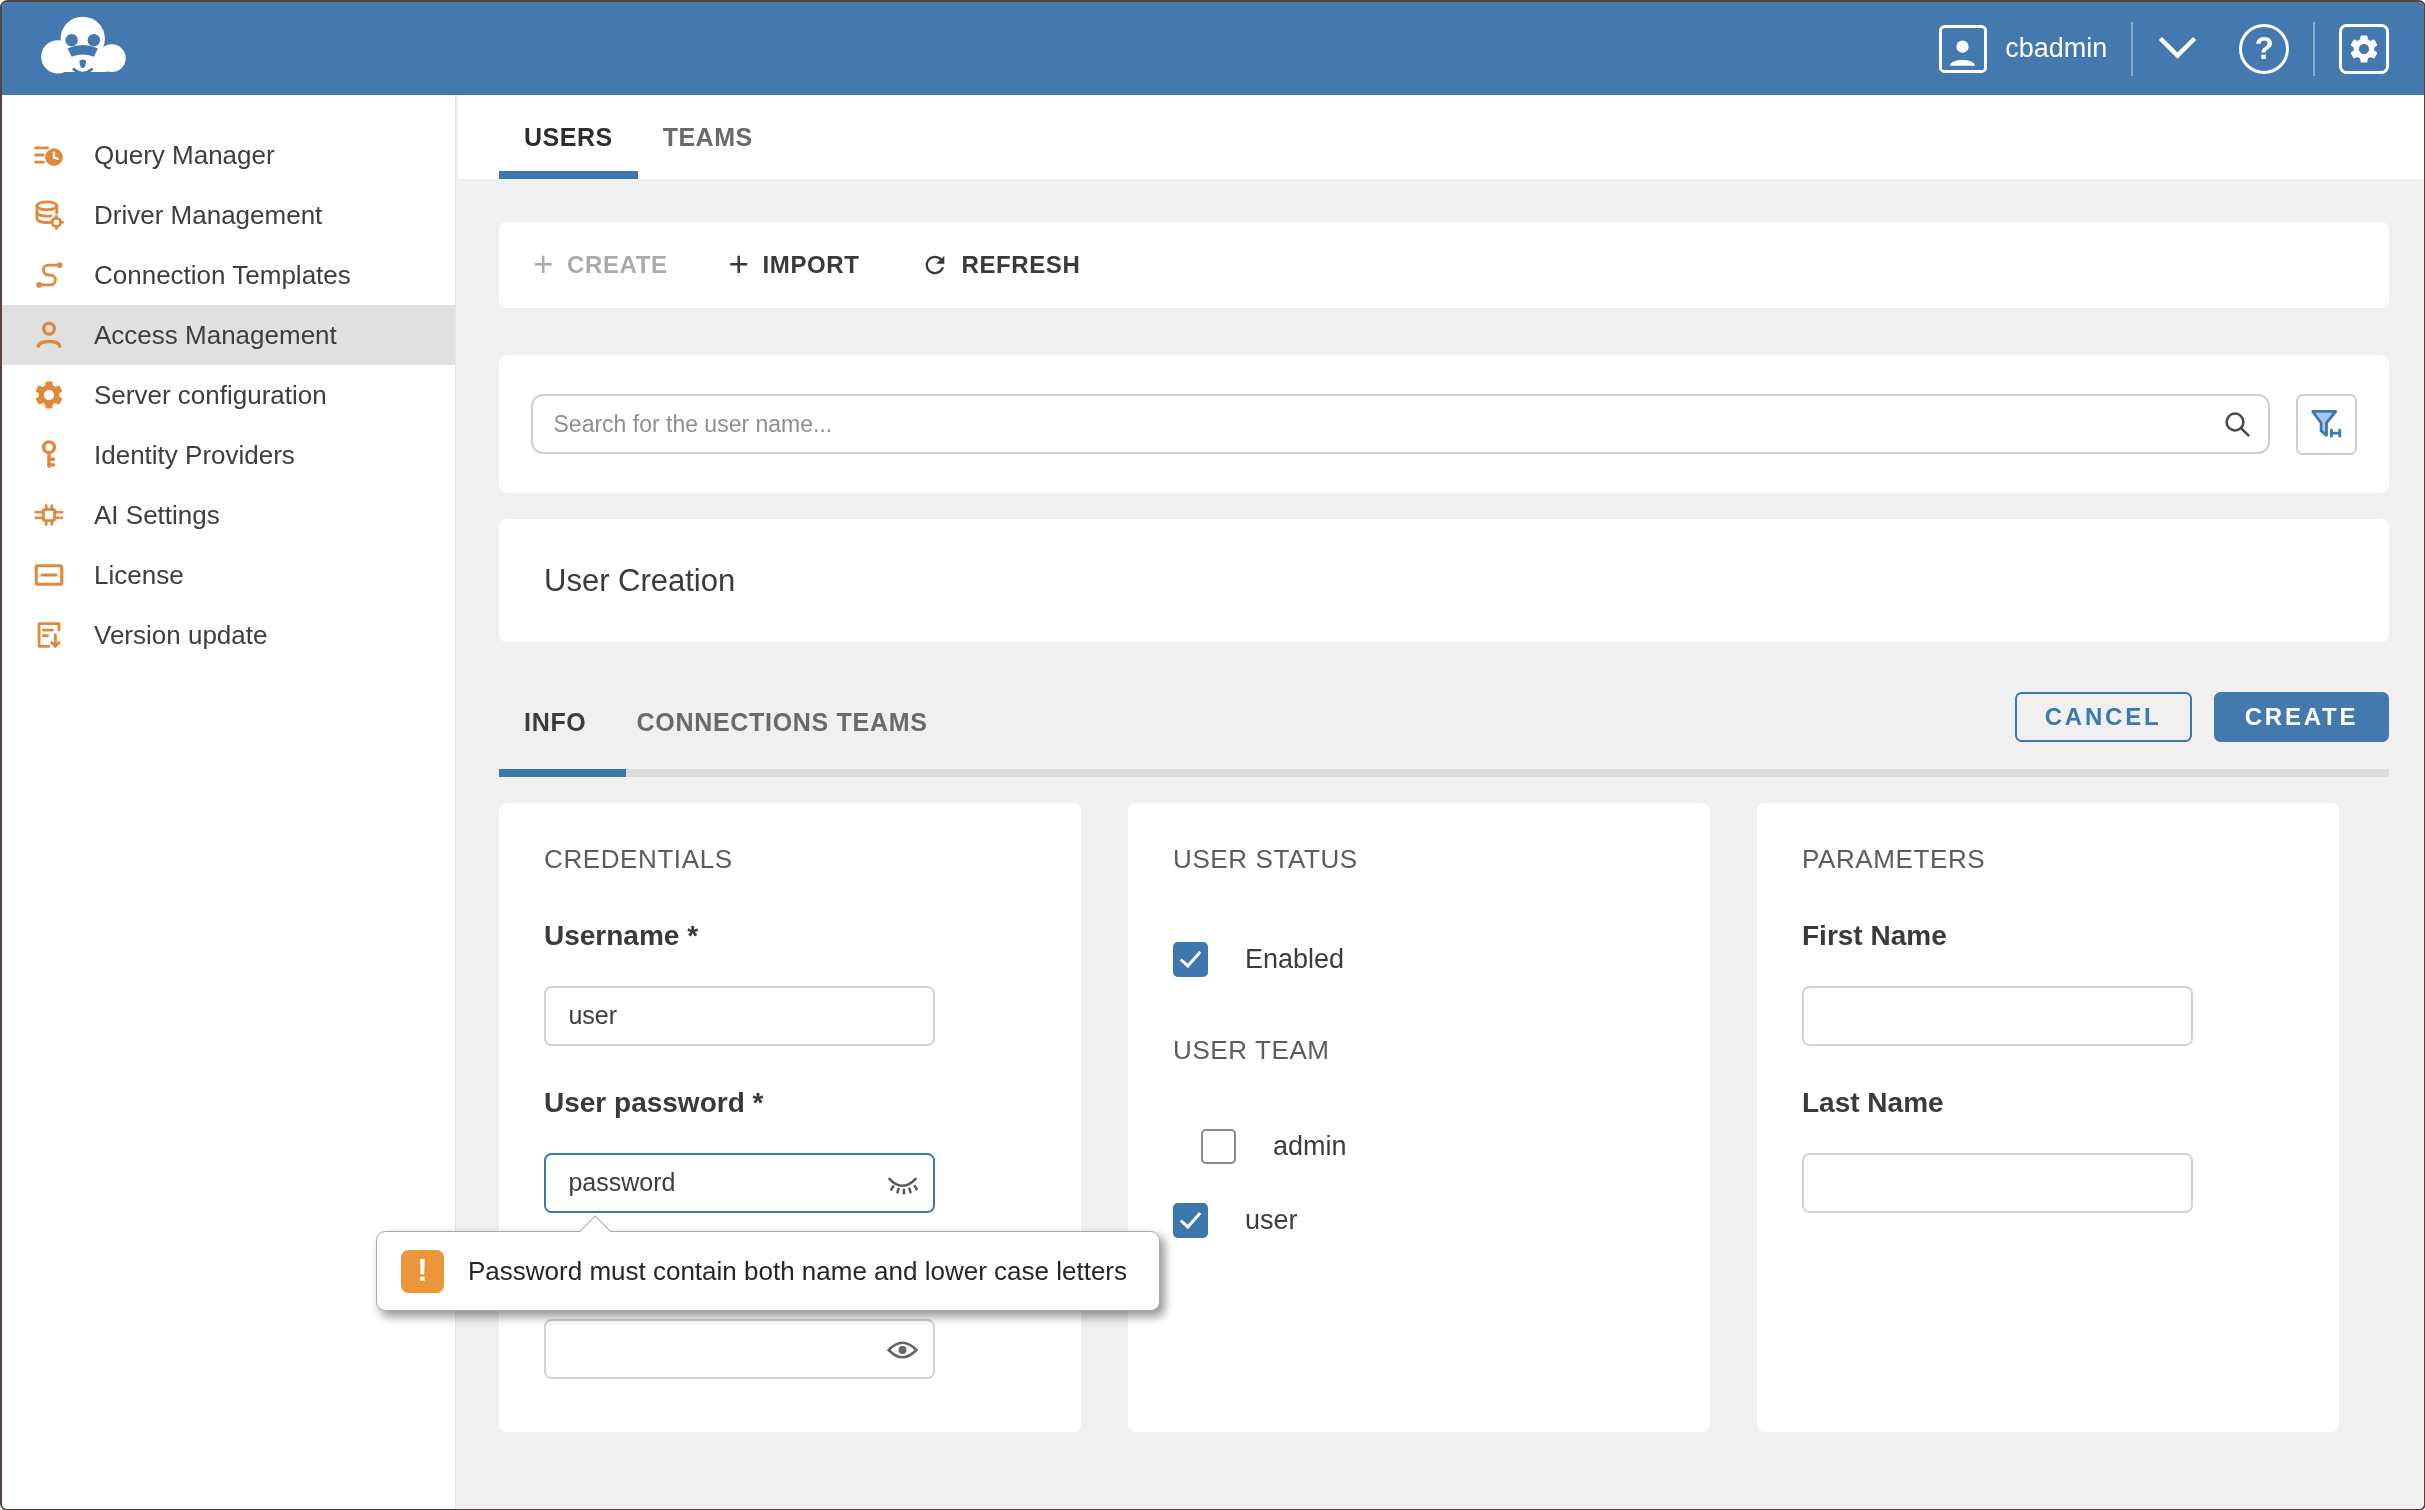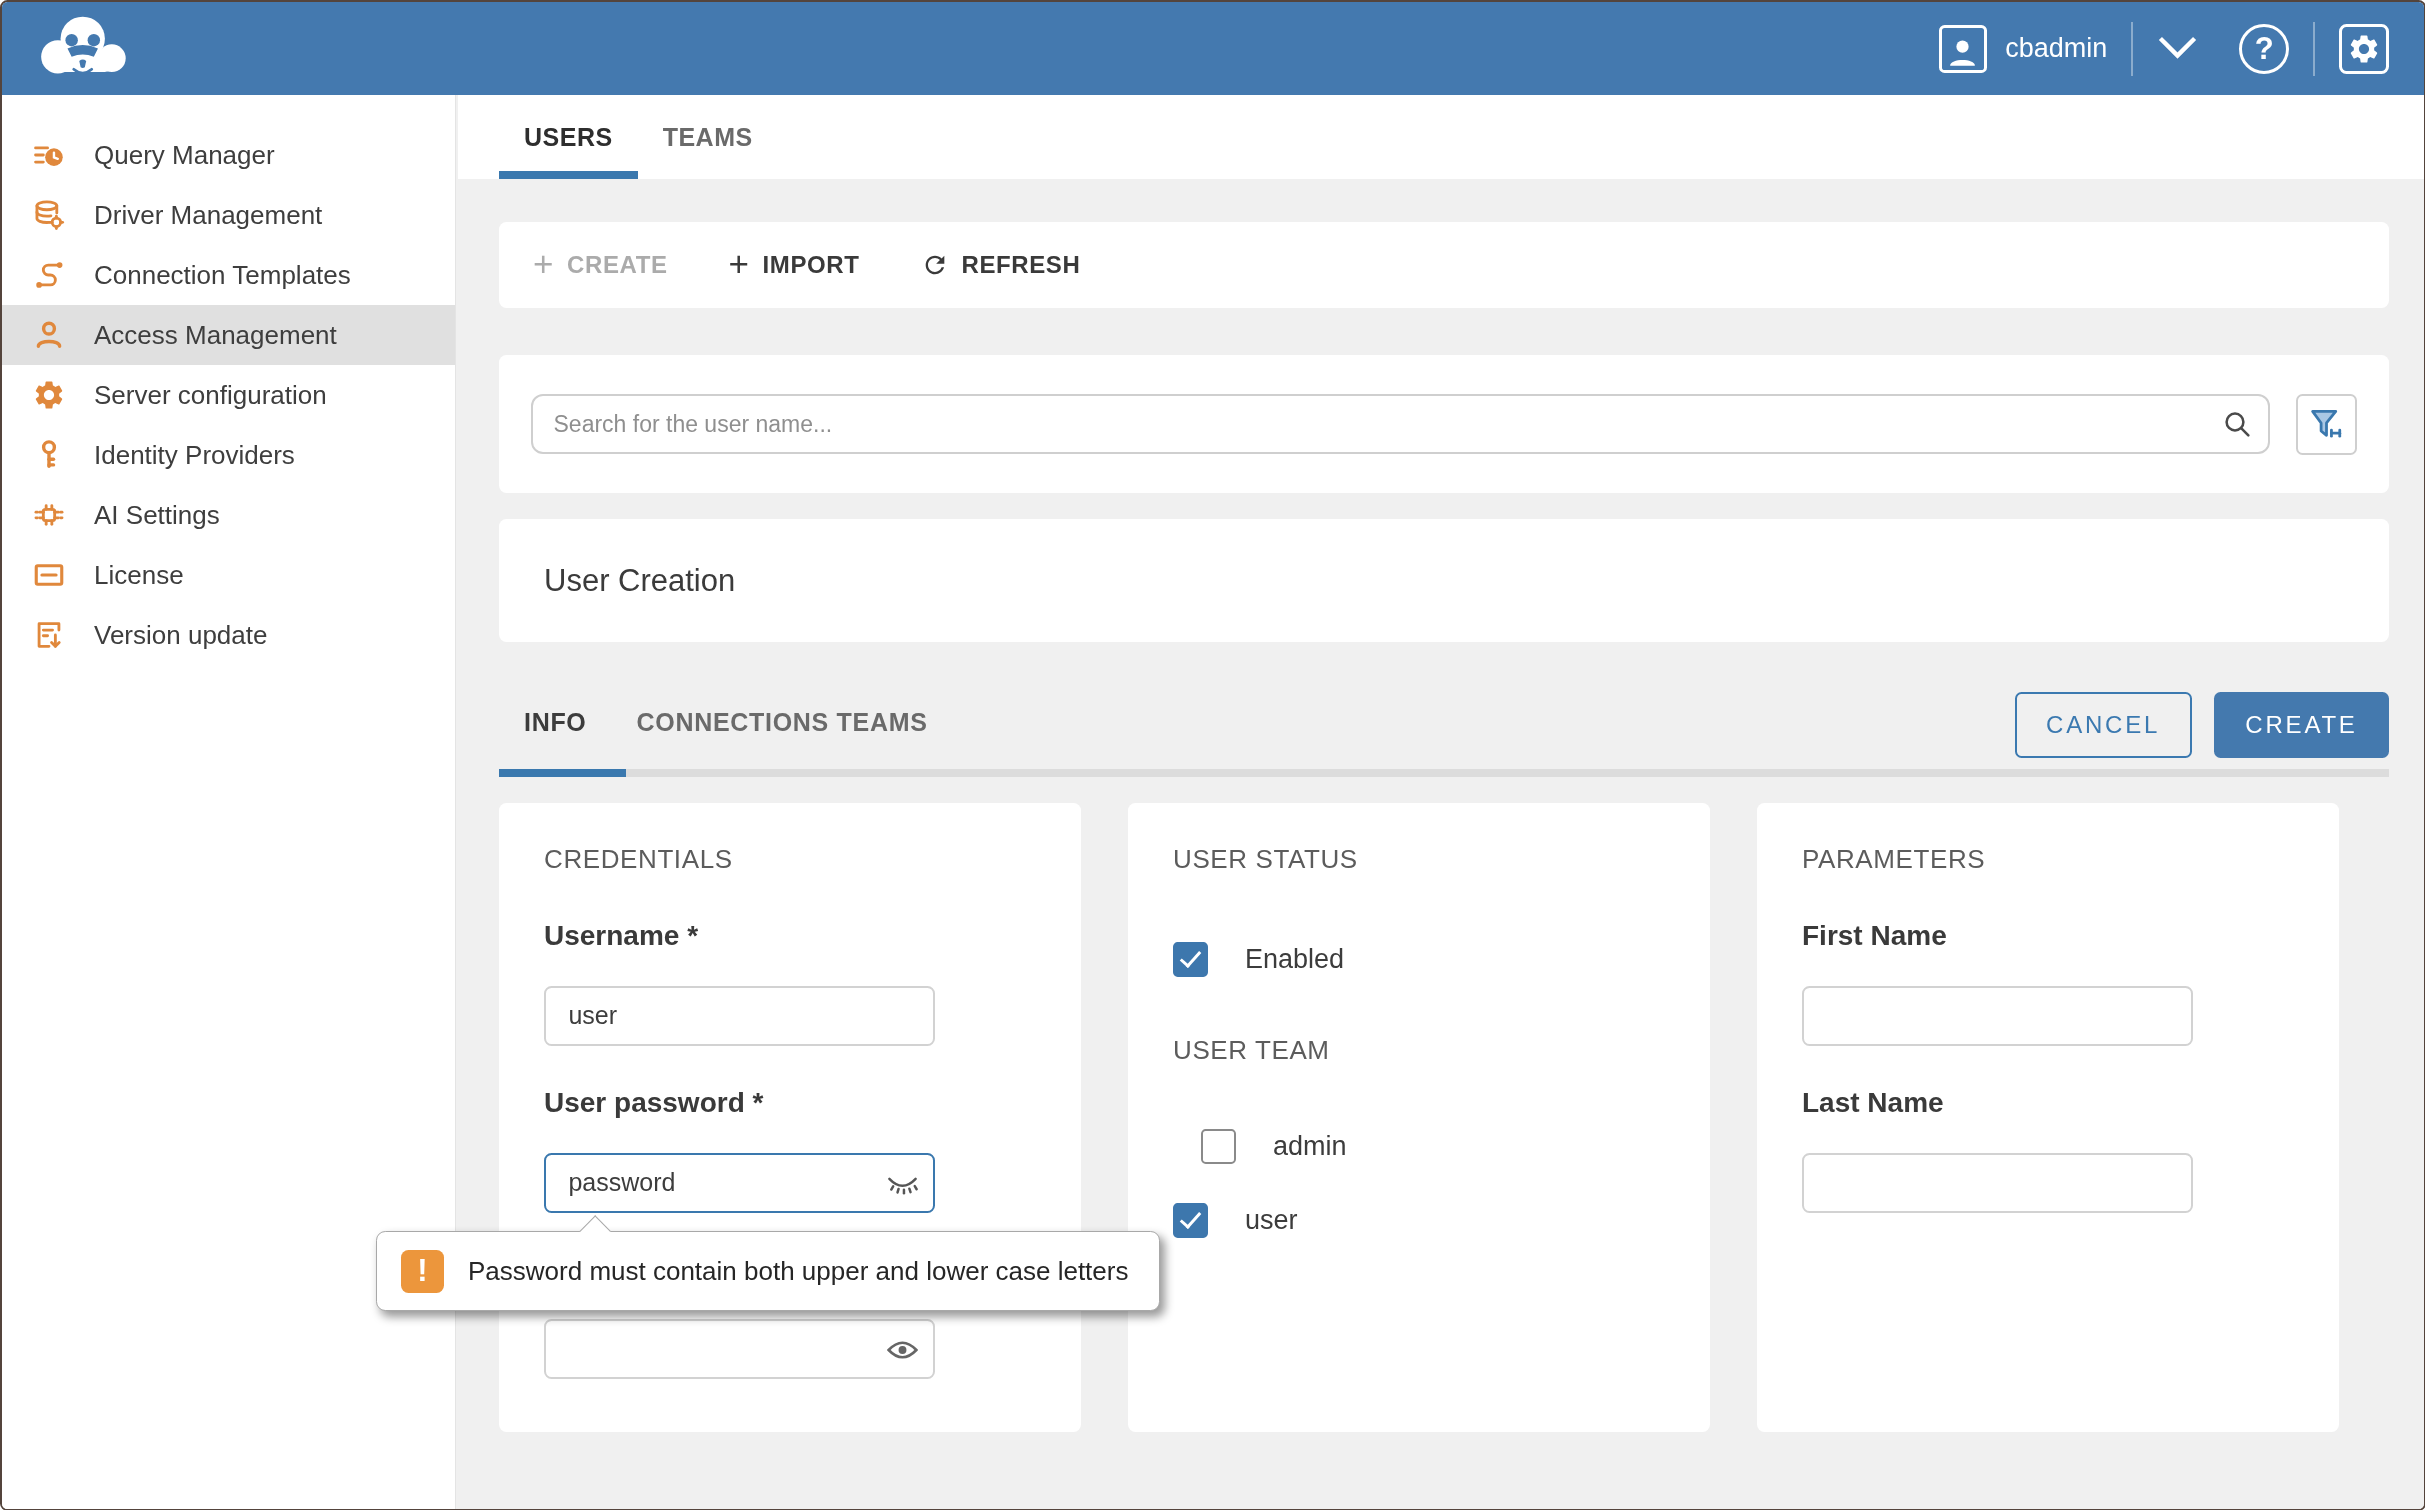--- a/index.html
+++ b/index.html
@@ -97,21 +97,21 @@
   .title-card { margin-top:26px; height:123px; display:flex; align-items:center; padding:0 45px;
     font-size:31px; color:#3b3b3b; }
 
   
   .form-head { margin-top:50px; height:60px; display:flex; justify-content:space-between; }
   .form-tabs { display:flex; height:100%; }
   .form-tab { display:flex; align-items:center; padding:0 25px; font-size:25px; font-weight:600;
     letter-spacing:0.7px; color:#6a6a6a; cursor:pointer; }
   .form-tab.active { color:#3c3c3c; }
   .form-actions { display:flex; gap:22.4px; }
-  .btn { height:66px; border-radius:6.5px; font-size:24px; font-weight:400; letter-spacing:2.8px;
+  .btn { height:50px; border-radius:6.5px; font-size:24px; font-weight:700; letter-spacing:2.8px;
     display:flex; align-items:center; justify-content:center; cursor:pointer;
     font-family:"Liberation Sans", sans-serif; }
   .btn-outline { width:177px; border:2.3px solid #3b79b0; color:#3b79b0; background:transparent; }
   .btn-solid { width:175px; background:#4479ae; color:#fff; border:none; }
 
   .tab-track { margin-top:17px; height:7.5px; background:#dcdcdc; position:relative; }
   .tab-track-active { position:absolute; left:0; top:0; height:100%; width:127px; background:#3a78ae; }
 
   
   .panels { margin-top:26px; display:flex; gap:47px; }
@@ -431,17 +431,17 @@
           </div>
         </div>
 
       </div>
     </div>
   </div>
 
   <div class="tooltip">
     <div class="tooltip-arrow"></div>
     <div class="warn-icon">!</div>
-    <span class="tooltip-text">Password must contain both upper and lower case letters</span>
+    <span class="tooltip-text">Password must contain both name and lower case letters</span>
   </div>
 
 </div>
 
 
 </body></html>

